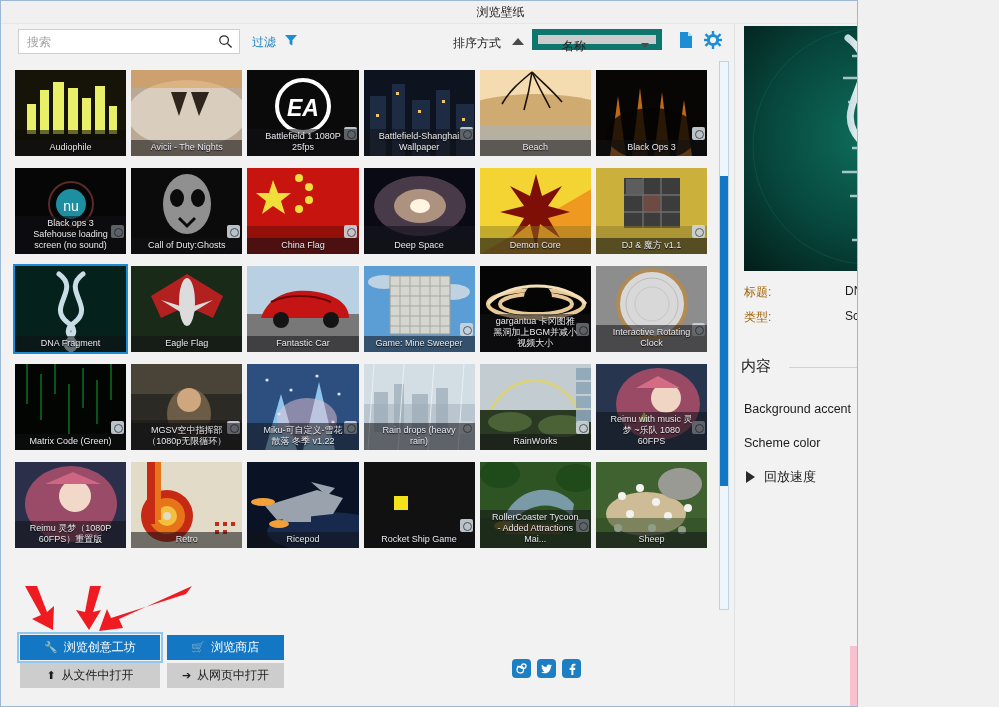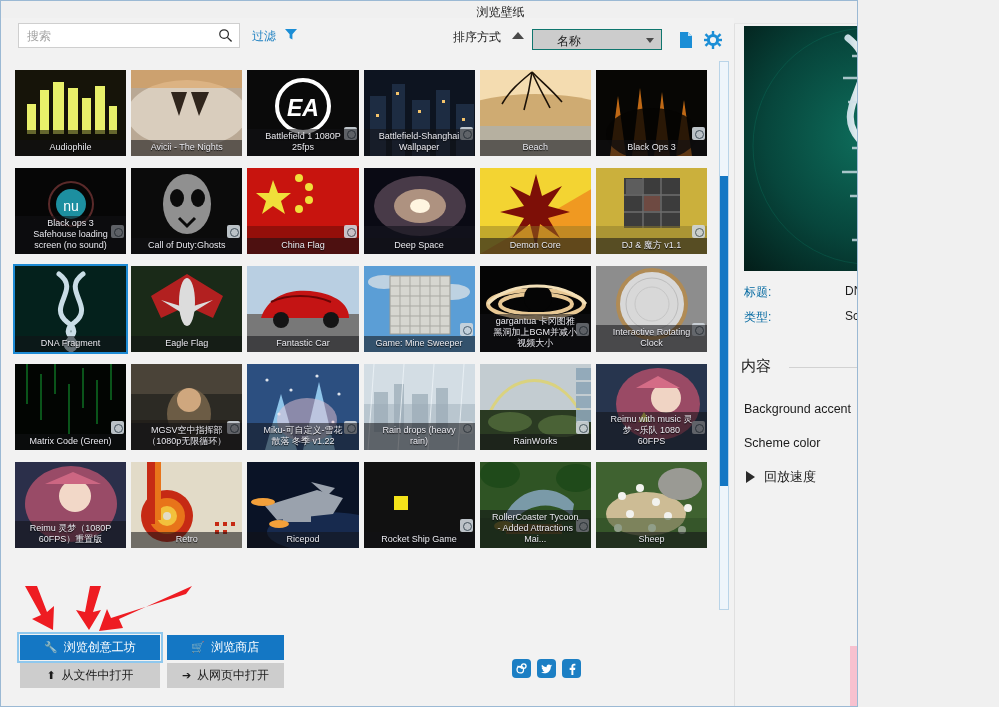--- a/index.html
+++ b/index.html
@@ -27,21 +27,21 @@
   .wbtn{
     width:32px; height:23px; display:flex; align-items:center; justify-content:center;
     font-size:11px; color:#333; background:#f0f0f0; cursor:default;
   }
   .wbtn.close{ background:#e81123; color:#fff; width:46px; font-size:13px; }
   .wbtn .glyph-min{ display:block; width:10px; height:1px; background:#333; margin-top:6px;}
   .wbtn .glyph-max{ display:block; width:9px; height:9px; border:1px solid #333;}
 
   
   .toolbar{
-    position:absolute; left:0; top:17px; width:733px; height:34px;
+    position:absolute; left:0; top:23px; width:733px; height:34px;
     background:#f2f2f2;
   }
   .searchwrap{
     position:absolute; left:17px; top:5px; width:222px; height:25px;
     background:#fff; border:1px solid #cfcfcf;
   }
   .searchwrap input{
     position:absolute; left:8px; top:0; width:185px; height:23px;
     border:none; outline:none; font-size:12px; color:#333; background:transparent;
     font-family:"Liberation Sans",sans-serif;
@@ -53,21 +53,21 @@
   .filter-link{
     position:absolute; left:251px; top:10px; font-size:12px; color:#1a7fc1; cursor:pointer;
   }
   .filter-ico{ position:absolute; left:283px; top:9px; width:14px; height:14px; }
 
   .sortlbl{ position:absolute; left:452px; top:11px; font-size:12px; color:#1b1b1b; }
   .sortarrow{ position:absolute; left:511px; top:14px; width:0;height:0;
      border-left:6px solid transparent;border-right:6px solid transparent;border-bottom:7px solid #4a4a4a; cursor:pointer;}
   .sortsel{
     position:absolute; left:531px; top:28px; width:130px; height:21px;
-    background:#cccccc; border:1px solid #0f766e; font-size:12px; color:#222;
+    background:#cccccc; border:6px solid #0f766e; font-size:12px; color:#222;
   }
   .sortsel .val{ position:absolute; left:24px; top:3px; }
   .sortsel .cv{ position:absolute; right:7px; top:8px; width:0;height:0;
      border-left:4px solid transparent;border-right:4px solid transparent;border-top:5px solid #4a4a4a;}
   .tb-ico{ position:absolute; top:30px; width:18px; height:18px; cursor:pointer; }
   .ico-file{ left:676px; }
   .ico-gear{ left:703px; }
 
   
   .gridarea{
@@ -135,21 +135,21 @@
   .rpanel{
     position:absolute; left:733px; top:23px; width:266px; height:684px;
     background:#f2f2f2; border-left:1px solid #e0e0e0;
   }
   .preview{
     position:absolute; left:9px; top:2px; width:248px; height:245px;
     background:#073a32; overflow:hidden;
   }
   .meta{ position:absolute; left:9px; top:260px; width:248px; font-size:12px; }
   .meta .mrow{ position:relative; height:25px; }
-  .meta .k{ position:absolute; left:0; color:#0369a1; }
+  .meta .k{ position:absolute; left:0; color:#a16207; }
   .meta .v{ position:absolute; left:101px; color:#1b1b1b; }
 
   .sechead{ position:absolute; left:6px; top:331px; width:248px; height:26px; }
   .sechead .t{ position:absolute; left:0; top:2px; font-size:15px; color:#1b1b1b; }
   .sechead .line{ position:absolute; left:48px; top:12px; width:130px; height:1px; background:#d2d2d2; }
   .sechead .reset{
     position:absolute; right:0; top:0; width:58px; height:22px; background:#cdcdcd;
     font-size:12px; color:#1b1b1b; display:flex; align-items:center; justify-content:center; cursor:pointer;
   }
   .crow{ position:absolute; left:9px; width:248px; height:26px; }

